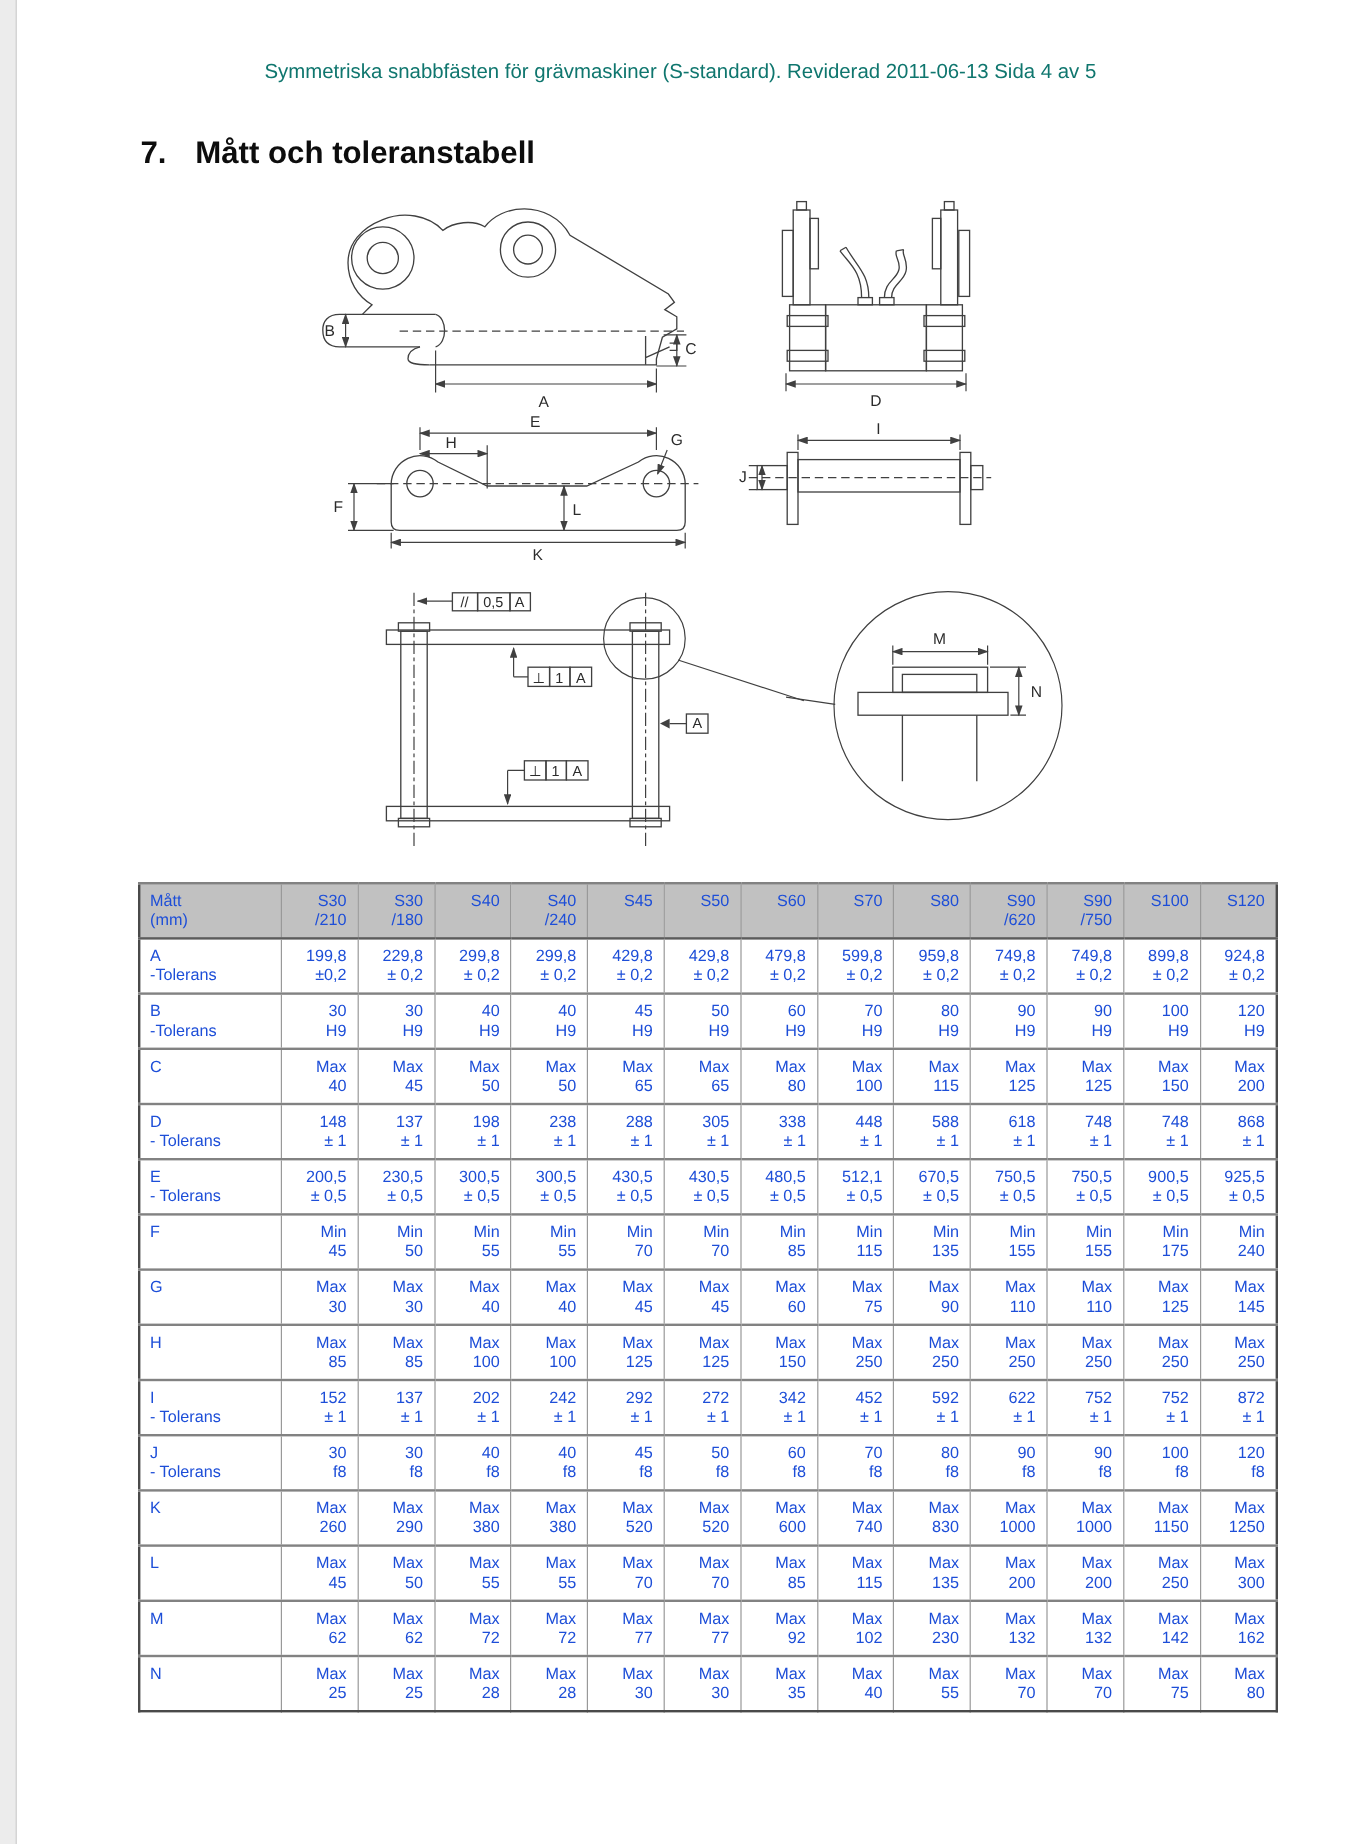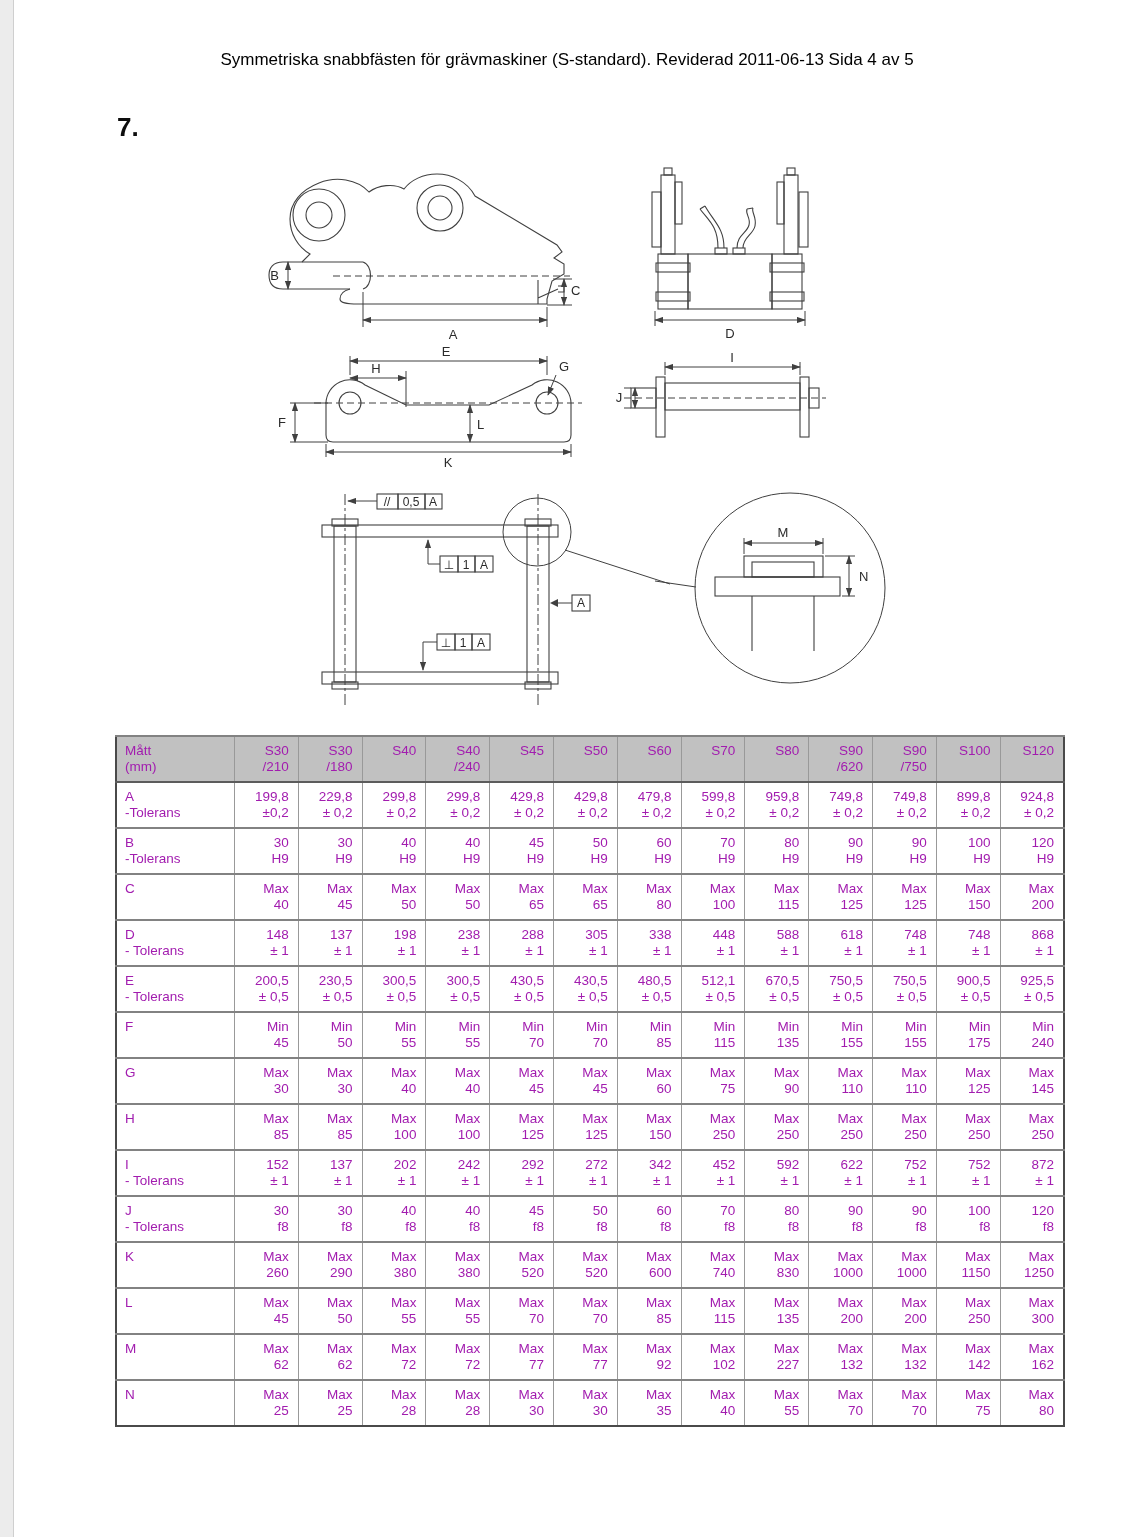--- a/index.html
+++ b/index.html
@@ -1,43 +1,44 @@
 <!DOCTYPE html>
 <html><head>
 <meta charset="utf-8">
 <style>
   html,body{margin:0;padding:0;background:#fff}
   body{position:relative;width:1134px;height:1537px;font-family:"Liberation Sans",sans-serif;overflow:hidden}
   .edge-strip{position:absolute;left:0;top:0;width:13px;height:1537px;background:#ececec;border-right:1px solid #cfcfcf}
-  .doc-header{position:absolute;left:13px;top:50px;width:1108px;text-align:center;font-size:17px;color:#000000}
+  .doc-header{position:absolute;left:13px;top:50px;width:1108px;text-align:center;font-size:17px;color:#0f766e}
   .sec-title{position:absolute;left:117px;top:112px;display:flex;gap:24px;font-size:26px;font-weight:bold;color:#0d0d0d}
   .dw{position:absolute}
   .dw .o{fill:none;stroke:#404040;stroke-width:1.1}
   .dw .d{fill:none;stroke:#404040;stroke-width:1}
   .dw .cl{stroke-dasharray:7,4}
   .dw .cdot{stroke-dasharray:11,3,3,3}
   .dw text{font-family:"Liberation Sans",sans-serif;font-size:13px;fill:#2b2b2b}
   .dw text.ft{font-size:12px}
-  table[data-name="dimensions-table"]{position:absolute;left:115px;top:735px;width:950px;border-collapse:collapse;table-layout:fixed;border:2px solid #4a4a4a;font-size:13.5px;color:#a21caf}
+  table[data-name="dimensions-table"]{position:absolute;left:115px;top:735px;width:950px;border-collapse:collapse;table-layout:fixed;border:2px solid #4a4a4a;font-size:13.5px;color:#1d4ed8}
   table[data-name="dimensions-table"] th,
   table[data-name="dimensions-table"] td{border:1px solid #999;border-top:2px solid #828282;padding:6px 9px 6px 8px;vertical-align:top;text-align:right;font-weight:normal}
   table[data-name="dimensions-table"] thead th{background:#c1c1c1;border-left:1px solid #757575;border-bottom:2px solid #5c5c5c}
   table[data-name="dimensions-table"] .lab{width:100px;text-align:left}
   table[data-name="dimensions-table"] .lab div{text-align:left}
   .l1,.l2{line-height:16px;min-height:16px;white-space:nowrap}
 </style>
 </head>
 <body data-name="document-page">
 
 <div class="edge-strip" data-name="page-edge-strip"></div>
 
 <div class="doc-header" data-name="document-header">Symmetriska snabbfästen för grävmaskiner (S-standard). Reviderad 2011-06-13 Sida 4 av 5</div>
 
 <div class="sec-title" data-name="section-title">
   <span data-name="section-number">7.</span>
+  <span data-name="section-title-text">Mått och toleranstabell</span>
 </div>
 
 <svg class="dw" data-name="drawing-coupler-side-view" style="left:255px;top:158px" width="335" height="195" viewBox="0 0 335 195">
   <defs>
       <marker id="a1" viewBox="0 0 10 7" refX="9" refY="3.5" markerWidth="9" markerHeight="6.3" orient="auto-start-reverse">
         <path d="M0,0 L10,3.5 L0,7 Z" fill="#404040"></path>
       </marker>
     </defs>
   <path class="o" data-name="coupler-body-outline" d="M47,104 L55,96 C43,89 35,76 35,61 C35,45 46,32 64,25 C81,18 102,21 114,34 C123,27 139,25 149,31 C156,22 168,16 182,16 C196,16 212,23 220,38 L302,87 L307,94 L299,100 L309,106 L309,116 L297,123 L292,141 L292,146 L103,146"></path>
   <path class="o" data-name="coupler-bottom-hook" d="M95,131 C87,133 85,137 85,141 C85,145 91,146 103,146"></path>
@@ -1044,21 +1045,21 @@
         <td data-name="table-cell">
           <div class="l1">Max</div>
           <div class="l2">92</div>
         </td>
         <td data-name="table-cell">
           <div class="l1">Max</div>
           <div class="l2">102</div>
         </td>
         <td data-name="table-cell">
           <div class="l1">Max</div>
-          <div class="l2">227</div>
+          <div class="l2">230</div>
         </td>
         <td data-name="table-cell">
           <div class="l1">Max</div>
           <div class="l2">132</div>
         </td>
         <td data-name="table-cell">
           <div class="l1">Max</div>
           <div class="l2">132</div>
         </td>
         <td data-name="table-cell">

